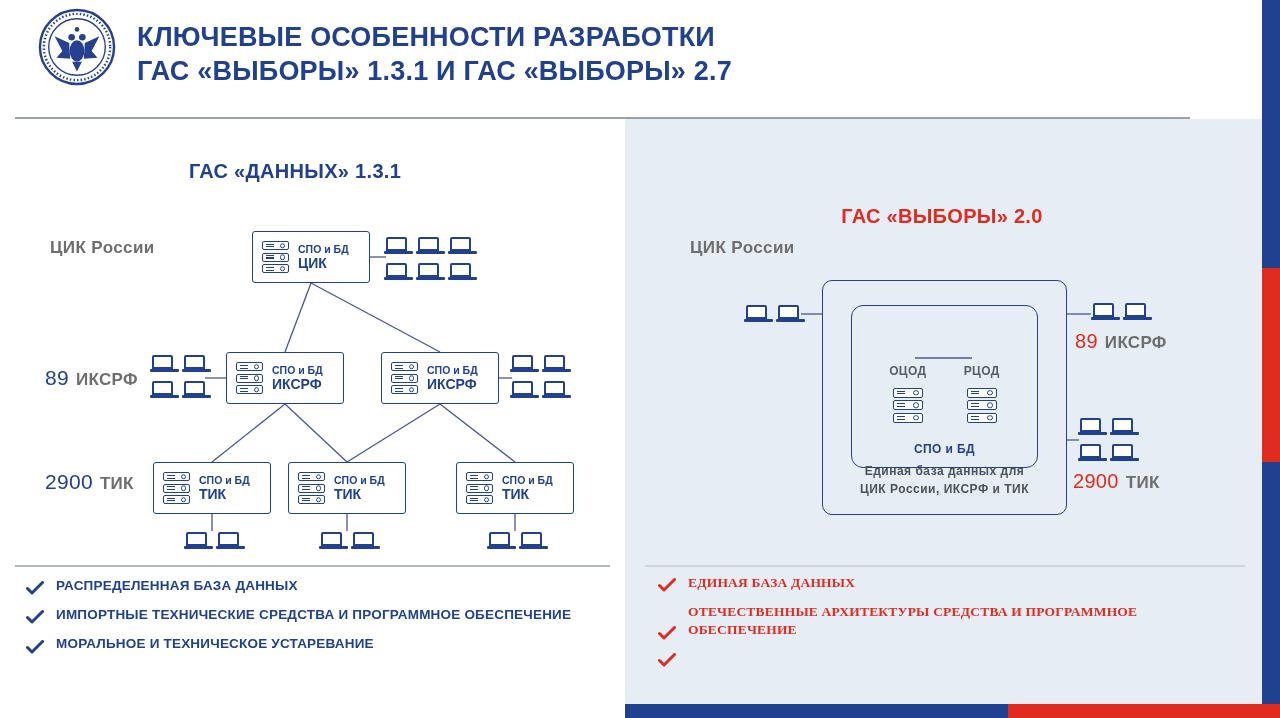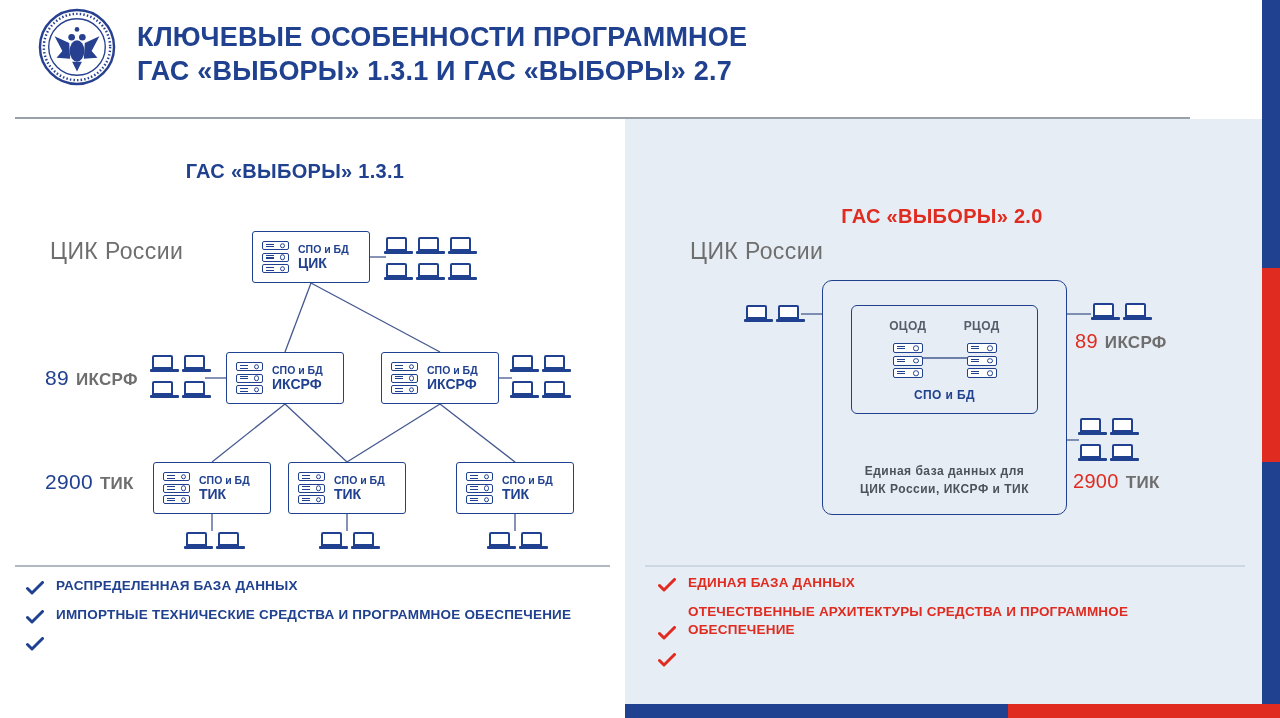--- a/index.html
+++ b/index.html
@@ -33,21 +33,21 @@
   
   .col-title { position:absolute; text-align:center; font-size:20px; font-weight:800; letter-spacing:.3px; }
   .col-title.blue { left:130px; top:160px; width:330px; color:var(--blue); }
   .col-title.red  { left:787px; top:160px; width:310px; color:var(--red);margin-top:45px; }
 
   
   .lvl { position:absolute; white-space:nowrap; }
   .cnt { font-size:21px; font-weight:400; color:var(--blue); margin-right:7px; letter-spacing:.3px;}
   .cnt.red { font-size:20px; color:var(--red); }
   .lvlname { font-size:17px; font-weight:700; color:var(--gray); letter-spacing:.3px; }
-  .ciklabel { position:absolute; font-size:23px; font-weight:400; color:var(--gray); letter-spacing:.4px; }
+  .ciklabel { position:absolute; font-size:17px; font-weight:700; color:var(--gray); letter-spacing:.4px; }
 
   
   .wires { position:absolute; left:0; top:0; width:1280px; height:718px; pointer-events:none; }
 
   
   .node { position:absolute; width:118px; height:52px; background:#fff; border:1.6px solid var(--blue);
           border-radius:3px; display:flex; align-items:center; gap:9px; padding:0 9px; }
   .node .txt { display:flex; flex-direction:column; line-height:1.15; }
   .node .a { font-size:10.5px; font-weight:700; color:var(--blue); white-space:nowrap; }
   .node .b { font-size:14px; font-weight:800; color:var(--blue); }
@@ -62,41 +62,41 @@
   .srv.big i { width:30px; height:10px; }
 
   
   .lgrp { position:absolute; display:flex; flex-direction:column; gap:7px; }
   .lrow { display:flex; gap:11px; }
   .lap { width:21px; height:14px; border:2px solid var(--blue); border-radius:2px 2px 0 0; position:relative; margin-bottom:5px; background:#fff; }
   .lap::after { content:""; position:absolute; left:-4px; bottom:-5px; width:29px; height:3px; background:var(--blue); border-radius:1px; }
 
   
   .bigbox { position:absolute; left:822px; top:280px; width:245px; height:235px; border:1.6px solid var(--blue); border-radius:10px; }
-  .innerbox { position:absolute; left:28px; top:24px; width:187px; height:109px; border:1.4px solid var(--blue); border-radius:6px;
-              display:flex; justify-content:space-evenly; align-items:flex-start; padding-top:13px; }
+  .innerbox { position:absolute; left:28px; top:24px; width:187px; height:163px; border:1.4px solid var(--blue); border-radius:12px;
+              display:flex; justify-content:space-evenly; align-items:center; padding-top:13px; }
   .dccol { display:flex; flex-direction:column; align-items:center; gap:10px; }
   .dclabel { font-size:12px; font-weight:800; color:#565d68; letter-spacing:.4px; }
   .spolabel { position:absolute; left:0; right:0; bottom:11px; text-align:center; font-size:12px; font-weight:800; color:var(--blue); letter-spacing:.4px; }
   .caption { position:absolute; left:0; right:0; bottom:16px; text-align:center; font-size:12px; font-weight:800;
              color:var(--dark); letter-spacing:.5px; line-height:1.5; }
 
   
   .listrule { position:absolute; top:565px; height:1.5px; }
   .listrule.l { left:15px;  width:595px; background:#b2b8c0; }
   .listrule.r { left:645px; width:600px; background:#cdd7e2; }
 
   
   .feats { position:absolute; }
   .feats.l { left:26px; top:577px; width:585px; color:var(--blue); }
   .feats.r { left:658px; top:574px; width:575px; color:var(--red); }
   .feat { display:flex; align-items:flex-end; gap:12px; margin-bottom:11px; }
   .chk { flex:0 0 auto; margin-top:2px; }
   .ftext { font-size:13.5px; font-weight:800; line-height:1.35; letter-spacing:.2px; }
-  .feats.r .ftext { max-width:505px; }
+  .feats.r .ftext { max-width:505px;font-family:Liberation Serif, serif; }
   .feats.l .ftext { max-width:570px; }
 </style>
 </head>
 <body>
 
 <div class="canvas">
 
   <div class="panel-right"></div>
   <div class="stripe-blue"></div>
   <div class="stripe-red"></div>
@@ -113,21 +113,21 @@
         <circle cx="34.5" cy="30" r="3.4"></circle>
         <circle cx="45.5" cy="30" r="3.4"></circle>
         <path d="M32 36 L17 29 L25 44 L19 51 L33 52 Z"></path>
         <path d="M48 36 L63 29 L55 44 L61 51 L47 52 Z"></path>
         <ellipse cx="40" cy="44" rx="7.5" ry="11"></ellipse>
         <path d="M35 55 L40 65 L45 55 Z"></path>
       </g>
     </svg>
   </div>
   <div class="titles">
-    <div class="t1">КЛЮЧЕВЫЕ ОСОБЕННОСТИ ПРОГРАММНОЕ</div>
+    <div class="t1">КЛЮЧЕВЫЕ ОСОБЕННОСТИ РАЗРАБОТКИ</div>
     <div class="t2">ГАС «ВЫБОРЫ» 1.3.1 И ГАС «ВЫБОРЫ» 2.7</div>
   </div>
   <div class="rule"></div>
 
   <svg class="wires" viewBox="0 0 1280 718">
     <g stroke="#44588f" stroke-width="1.3" fill="none">
       <line x1="311" y1="283" x2="285" y2="352"></line>
       <line x1="311" y1="283" x2="440" y2="352"></line>
       <line x1="285" y1="404" x2="212" y2="462"></line>
       <line x1="285" y1="404" x2="347" y2="462"></line>
@@ -139,21 +139,21 @@
       <line x1="212" y1="514" x2="212" y2="531"></line>
       <line x1="347" y1="514" x2="347" y2="531"></line>
       <line x1="515" y1="514" x2="515" y2="531"></line>
       <line x1="801" y1="314" x2="822" y2="314"></line>
       <line x1="1067" y1="314" x2="1091" y2="314"></line>
       <line x1="1067" y1="440" x2="1079" y2="440"></line>
       <line x1="915" y1="358" x2="972" y2="358"></line>
     </g>
   </svg>
 
-  <div class="col-title blue">ГАС «ВЫБОРЫ» 1.3.1</div>
+  <div class="col-title blue">ГАС «ДАННЫХ» 1.3.1</div>
 
   <div class="ciklabel" style="left:50px; top:238px;">ЦИК России</div>
 
   <div class="lvl" style="left:45px; top:366px;">
     <span class="cnt">89</span><span class="lvlname">ИКСРФ</span>
   </div>
   <div class="lvl" style="left:45px; top:470px;">
     <span class="cnt">2900</span><span class="lvlname">ТИК</span>
   </div>
 
@@ -349,20 +349,21 @@
     <div class="feat">
       <svg class="chk" viewBox="0 0 18 14" width="18" height="14">
           <path d="M1.5 7.5 L6 12 L16.5 1.5" fill="none" stroke="currentColor" stroke-width="3" stroke-linecap="round" stroke-linejoin="round"></path>
         </svg>
       <span class="ftext">ИМПОРТНЫЕ ТЕХНИЧЕСКИЕ СРЕДСТВА И ПРОГРАММНОЕ ОБЕСПЕЧЕНИЕ</span>
     </div>
     <div class="feat">
       <svg class="chk" viewBox="0 0 18 14" width="18" height="14">
           <path d="M1.5 7.5 L6 12 L16.5 1.5" fill="none" stroke="currentColor" stroke-width="3" stroke-linecap="round" stroke-linejoin="round"></path>
         </svg>
+      <span class="ftext">МОРАЛЬНОЕ И ТЕХНИЧЕСКОЕ УСТАРЕВАНИЕ</span>
     </div>
   </div>
 
   <div class="feats r">
     <div class="feat">
       <svg class="chk" viewBox="0 0 18 14" width="18" height="14">
           <path d="M1.5 7.5 L6 12 L16.5 1.5" fill="none" stroke="currentColor" stroke-width="3" stroke-linecap="round" stroke-linejoin="round"></path>
         </svg>
       <span class="ftext">ЕДИНАЯ БАЗА ДАННЫХ</span>
     </div>

